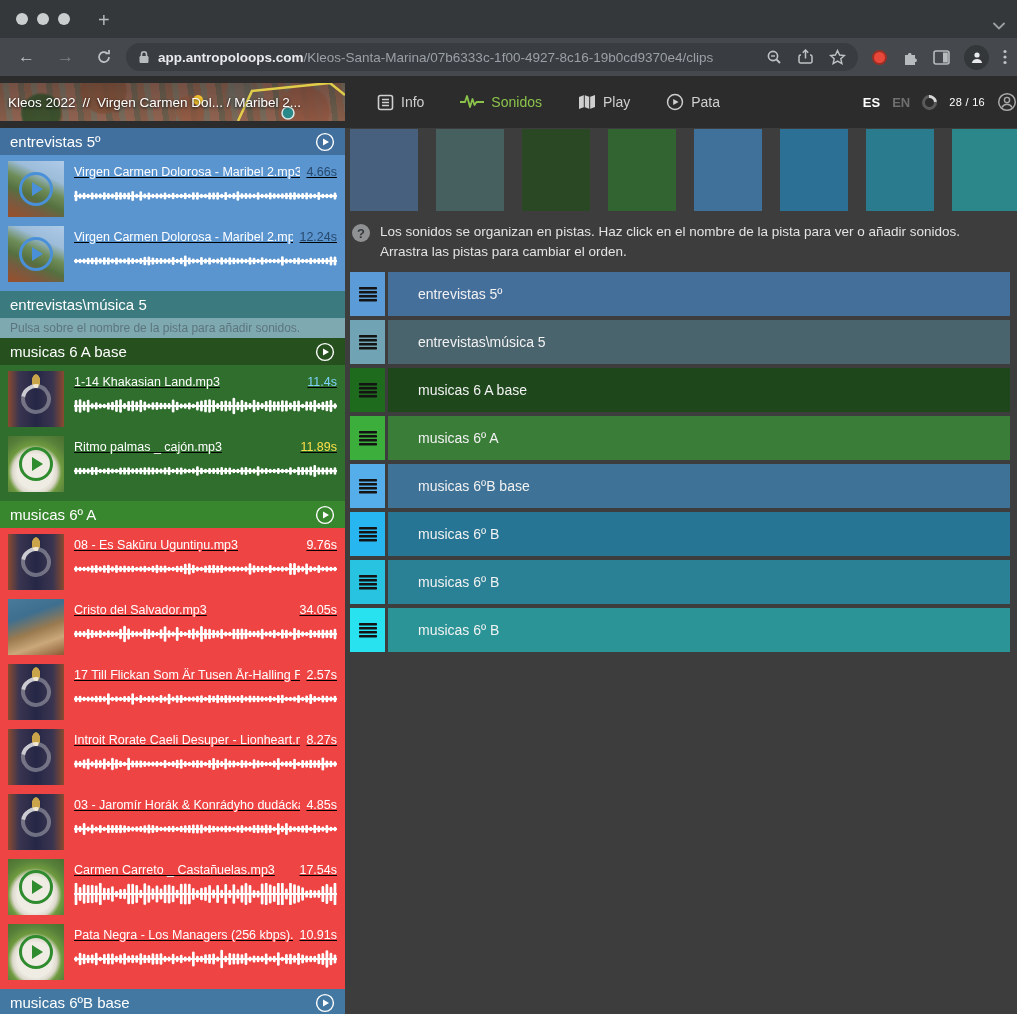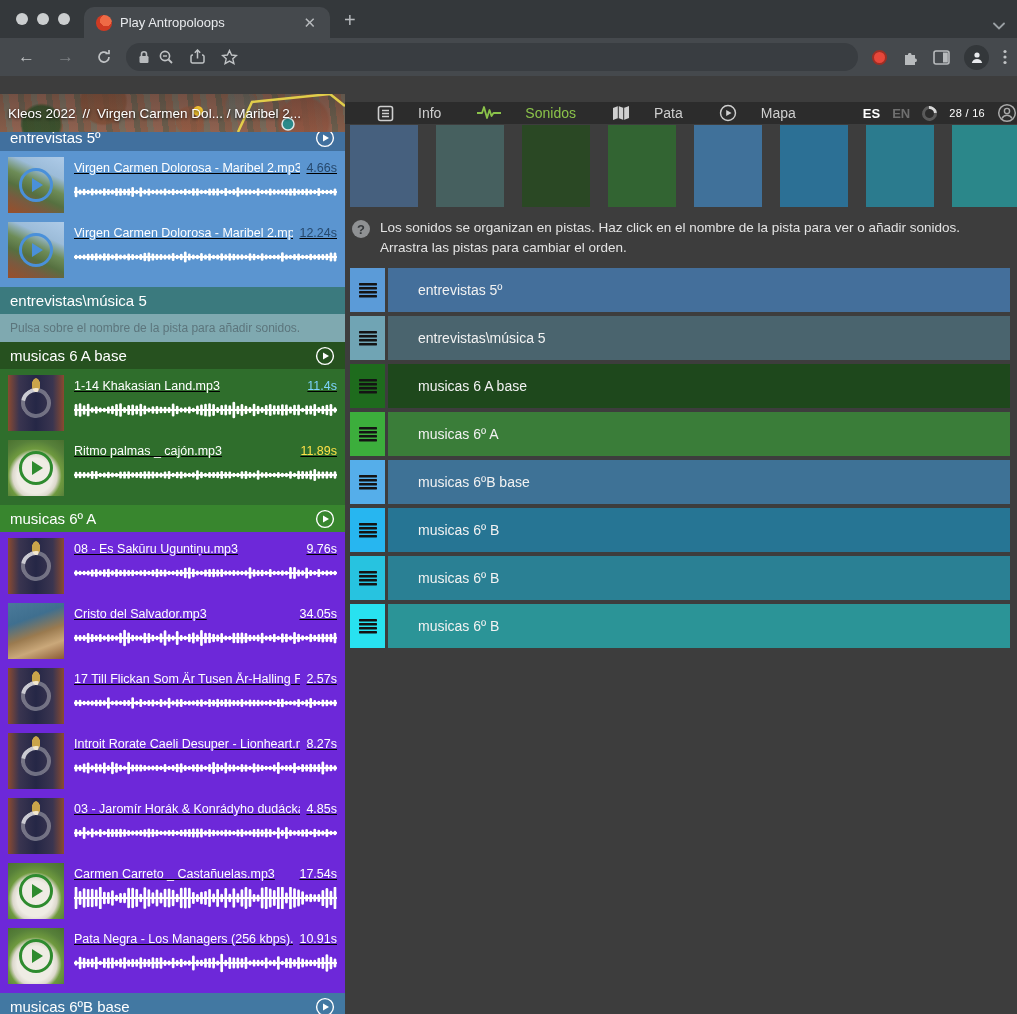--- a/index.html
+++ b/index.html
@@ -23,48 +23,48 @@
   .urlpill { flex:1; height:28px; background:#393d41; border-radius:14px; display:flex; align-items:center; padding:0 12px; gap:8px; max-width:740px; }
   .urltext { font-size:13.5px; color:#9aa0a6; white-space:nowrap; overflow:hidden; flex:1; }
   .urltext b { color:#e8eaed; font-weight:bold; }
   .pillicons { display:flex; gap:16px; align-items:center; }
   .chromeicons { display:flex; gap:14px; align-items:center; padding-left:8px; }
   .recbtn { width:15px; height:15px; border-radius:50%; background:#e8473a; border:2.5px solid #9c2f25; }
   .avatar { width:25px; height:25px; border-radius:50%; background:#33373a; display:flex; align-items:center; justify-content:center; }
   .icon-svg { display:block; }
 
   
-  .appheader { height:22px; background:#2c2c2c; display:flex; align-items:center; flex:0 0 auto; position:relative;margin-top:26px; }
+  .appheader { height:52px; background:#2c2c2c; display:flex; align-items:center; flex:0 0 auto; position:relative; }
   .crumbstrip { width:345px; height:38px; flex:0 0 auto; position:relative; overflow:hidden;
     background:
       radial-gradient(circle at 12% 80%, rgba(60,90,45,.9) 0 6%, transparent 7%),
       radial-gradient(circle at 30% 20%, rgba(150,90,60,.8) 0 9%, transparent 10%),
       radial-gradient(circle at 55% 70%, rgba(170,100,70,.7) 0 7%, transparent 8%),
       radial-gradient(circle at 70% 30%, rgba(120,120,110,.6) 0 6%, transparent 7%),
       radial-gradient(circle at 88% 75%, rgba(165,95,70,.8) 0 8%, transparent 9%),
       repeating-linear-gradient(83deg, #9a6a52 0 7px, #8a7a66 7px 13px, #a5705a 13px 22px, #7a6a55 22px 28px),
       #96684f; }
   .crumbstrip::after { content:""; position:absolute; inset:0; background:linear-gradient(180deg, rgba(20,20,25,.35), rgba(20,20,25,.15)); }
   .crumbtext { position:absolute; z-index:3; left:8px; top:0; height:38px; display:flex; align-items:center; gap:7px; color:#fff; font-size:13.5px; text-shadow:0 1px 3px rgba(0,0,0,.9); white-space:nowrap; }
   .crumbsvg { position:absolute; z-index:2; inset:0; }
   .appnav { display:flex; align-items:center; gap:8px; padding-left:18px; flex:1; }
-  .navitem { display:flex; align-items:center; gap:24px; color:#cfcfcf; font-size:14px; padding:6px 14px; }
+  .navitem { display:flex; align-items:center; gap:7px; color:#cfcfcf; font-size:14px; padding:6px 14px; }
   .navitem.active { color:#8bc34a; }
   .hdr-right { display:flex; align-items:center; gap:12px; }
   .lang-es { color:#fff; font-size:13px; font-weight:bold; }
   .lang-en { color:#6f6f6f; font-size:13px; font-weight:bold; }
   .spinner { width:15px; height:15px; border-radius:50%; border:3px solid rgba(255,255,255,.22); border-top-color:#d8d8d8; transform:rotate(40deg); }
   .counter { color:#fff; font-size:11px; font-weight:normal; letter-spacing:.3px; }
 
   
   .content { flex:1; display:flex; overflow:hidden; }
   aside { width:345px; flex:0 0 auto; overflow:hidden; background:#42a5e8; display:flex; flex-direction:column; }
   .sec-header { height:27px; display:flex; align-items:center; padding:0 10px; color:#fff; font-size:15px; flex:0 0 auto; }
   .sec-header .sp { flex:1; }
-  .hintbar { height:28px; display:flex; align-items:center; padding:0 10px; font-size:12px; flex:0 0 auto; }
+  .hintbar { height:20px; display:flex; align-items:center; padding:0 10px; font-size:12px; flex:0 0 auto; }
   .clips { flex:0 0 auto; padding:3px 0; }
   .clip { height:65px; display:flex; padding:3px 8px 2px 8px; gap:10px;text-decoration:underline; }
   .thumb { width:56px; height:56px; flex:0 0 auto; position:relative; overflow:hidden; }
   .t-balcony { background:linear-gradient(205deg,#aecbe8 0%,#9cbcd9 28%,#6d8c57 46%,#567040 62%,#7a5a3f 78%,#93512f 95%); }
   .t-footballer { background:radial-gradient(ellipse at 50% 18%, #c9a44a 0 10%, transparent 11%), linear-gradient(90deg,#8a4a30 0%,#3a3550 20%,#252746 50%,#3a3550 80%,#8a4a30 100%); }
   .t-dog { background:radial-gradient(circle at 48% 64%, #efece4 0 38%, #dcd8cc 48%, #6f9a3f 58%, #57803a 76%, #49702f 100%); }
   .t-monkey { background:linear-gradient(160deg,#4a7a9a 0%,#3f6f8f 30%,#9a7a4f 55%,#caa87a 75%,#8a5a35 100%); }
   .t-dark { background:linear-gradient(180deg,#16222e,#0f1a24); }
   .ovl { position:absolute; inset:0; display:flex; align-items:center; justify-content:center; }
   .ov-circle { width:34px; height:34px; border-radius:50%; border:3px solid; display:flex; align-items:center; justify-content:center; }
@@ -91,25 +91,20 @@
 <body>
 
 <div class="page">
 
   <div class="tabbar">
     <div class="traffic">
       <span></span>
       <span></span>
       <span></span>
     </div>
-    <div class="tab">
-      <span class="favicon"></span>
-      <span class="tab-title">Play Antropoloops</span>
-      <span class="tab-close">✕</span>
-    </div>
     <div class="newtab">+</div>
     <div class="tab-chevron">
       <svg class="icon-svg" width="12" height="8" viewBox="0 0 12 8">
           <path d="M1 1.5 L6 6.5 L11 1.5" stroke="#9aa0a4" stroke-width="1.8" fill="none" stroke-linecap="round"></path>
         </svg>
     </div>
   </div>
 
   <div class="urlbar">
     <span class="navbtn">←</span>
@@ -118,20 +113,21 @@
       <svg class="icon-svg" width="16" height="16" viewBox="0 0 16 16">
           <path d="M13 8 a5 5 0 1 1 -1.8 -3.8" stroke="#c0c3c5" stroke-width="1.7" fill="none"></path>
           <path d="M13 1 v3.5 h-3.5" fill="none" stroke="#c0c3c5" stroke-width="1.7"></path>
         </svg>
     </span>
     <div class="urlpill">
       <svg class="icon-svg" width="12" height="14" viewBox="0 0 12 14">
           <rect x="1.5" y="6" width="9" height="7" rx="1.2" fill="#b8bbbd"></rect>
           <path d="M3.5 6 V4.2 a2.5 2.5 0 0 1 5 0 V6" stroke="#b8bbbd" stroke-width="1.6" fill="none"></path>
         </svg>
+      <span class="urltext"><b>app.antropoloops.com</b><span>/Kleos-Santa-Marina/07b6333c-1f00-4927-8c16-19b0cd9370e4/clips</span></span>
       <span class="pillicons">
         <svg class="icon-svg" width="16" height="16" viewBox="0 0 16 16">
             <circle cx="7" cy="7" r="4.6" stroke="#c0c3c5" stroke-width="1.6" fill="none"></circle>
             <line x1="10.5" y1="10.5" x2="14" y2="14" stroke="#c0c3c5" stroke-width="1.8"></line>
             <line x1="5" y1="7" x2="9" y2="7" stroke="#c0c3c5" stroke-width="1.4"></line>
           </svg>
         <svg class="icon-svg" width="15" height="16" viewBox="0 0 15 16">
             <path d="M3 6 h-0.5 a1.5 1.5 0 0 0 -1.5 1.5 v5 a1.5 1.5 0 0 0 1.5 1.5 h10 a1.5 1.5 0 0 0 1.5 -1.5 v-5 a1.5 1.5 0 0 0 -1.5 -1.5 H12" stroke="#c0c3c5" stroke-width="1.5" fill="none"></path>
             <line x1="7.5" y1="1.5" x2="7.5" y2="9.5" stroke="#c0c3c5" stroke-width="1.5"></line>
             <path d="M4.8 3.8 L7.5 1 L10.2 3.8" stroke="#c0c3c5" stroke-width="1.5" fill="none"></path>
@@ -192,28 +188,28 @@
             <path d="M0 8 h5 l2 -6 l3 11 l2.5 -8 l2 6 l2 -3 h7.5" stroke="#8bc34a" stroke-width="1.8" fill="none" stroke-linejoin="round"></path>
           </svg>
         <span>Sonidos</span>
       </span>
       <span class="navitem">
         <svg class="icon-svg" width="18" height="16" viewBox="0 0 18 16">
             <path d="M1 3 L6.3 1 L11.7 3 L17 1 V13 L11.7 15 L6.3 13 L1 15 Z" fill="#cfcfcf"></path>
             <line x1="6.3" y1="1" x2="6.3" y2="13" stroke="#2c2c2c" stroke-width="1"></line>
             <line x1="11.7" y1="3" x2="11.7" y2="15" stroke="#2c2c2c" stroke-width="1"></line>
           </svg>
-        <span>Pata</span>
+        <span>Play</span>
       </span>
       <span class="navitem">
         <svg class="icon-svg" width="18" height="18" viewBox="0 0 20 20">
             <circle cx="10" cy="10" r="8.3" stroke="#cfcfcf" stroke-width="1.6" fill="none"></circle>
             <path d="M8 6.6 L14 10 L8 13.4 Z" fill="#cfcfcf"></path>
           </svg>
-        <span>Mapa</span>
+        <span>Pata</span>
       </span>
     </nav>
     <div class="hdr-right">
       <span class="lang-es">ES</span>
       <span class="lang-en">EN</span>
       <span class="spinner"></span>
       <span class="counter">28 / 16</span>
       <svg class="icon-svg" width="20" height="20" viewBox="0 0 20 20">
           <circle cx="10" cy="10" r="8.3" stroke="#a9a9a9" stroke-width="1.5" fill="none"></circle>
           <circle cx="10" cy="8" r="2.6" stroke="#a9a9a9" stroke-width="1.4" fill="none"></circle>
@@ -324,21 +320,21 @@
           </div>
         </div>
         <div class="sec-header" style="background: rgb(56, 134, 46);">
           <span>musicas 6º A</span>
           <span class="sp"></span>
           <svg width="20" height="20" viewBox="0 0 20 20" style="display:block">
             <circle cx="10" cy="10" r="8.4" stroke="#fff" stroke-width="1.4" fill="none"></circle>
             <path d="M8 6.6 L14 10 L8 13.4 Z" fill="#fff"></path>
           </svg>
         </div>
-        <div class="clips" style="background: #6d28d9;">
+        <div class="clips" style="background: #ef4444;">
           <div class="clip">
             <div class="thumb t-footballer">
               <span class="ovl">
                 <span class="ov-spin"></span>
               </span>
             </div>
             <div class="clipbody">
               <div class="cliprow1">
                 <span class="clipname">08 - Es Sakūru Uguntiņu.mp3</span>
                 <span class="clipdur" style="color:#ffffff">9.76s</span>

